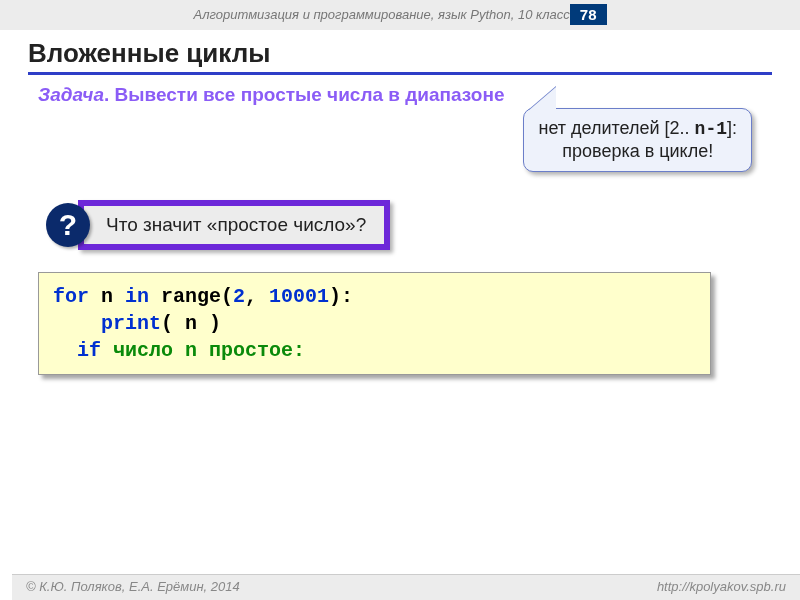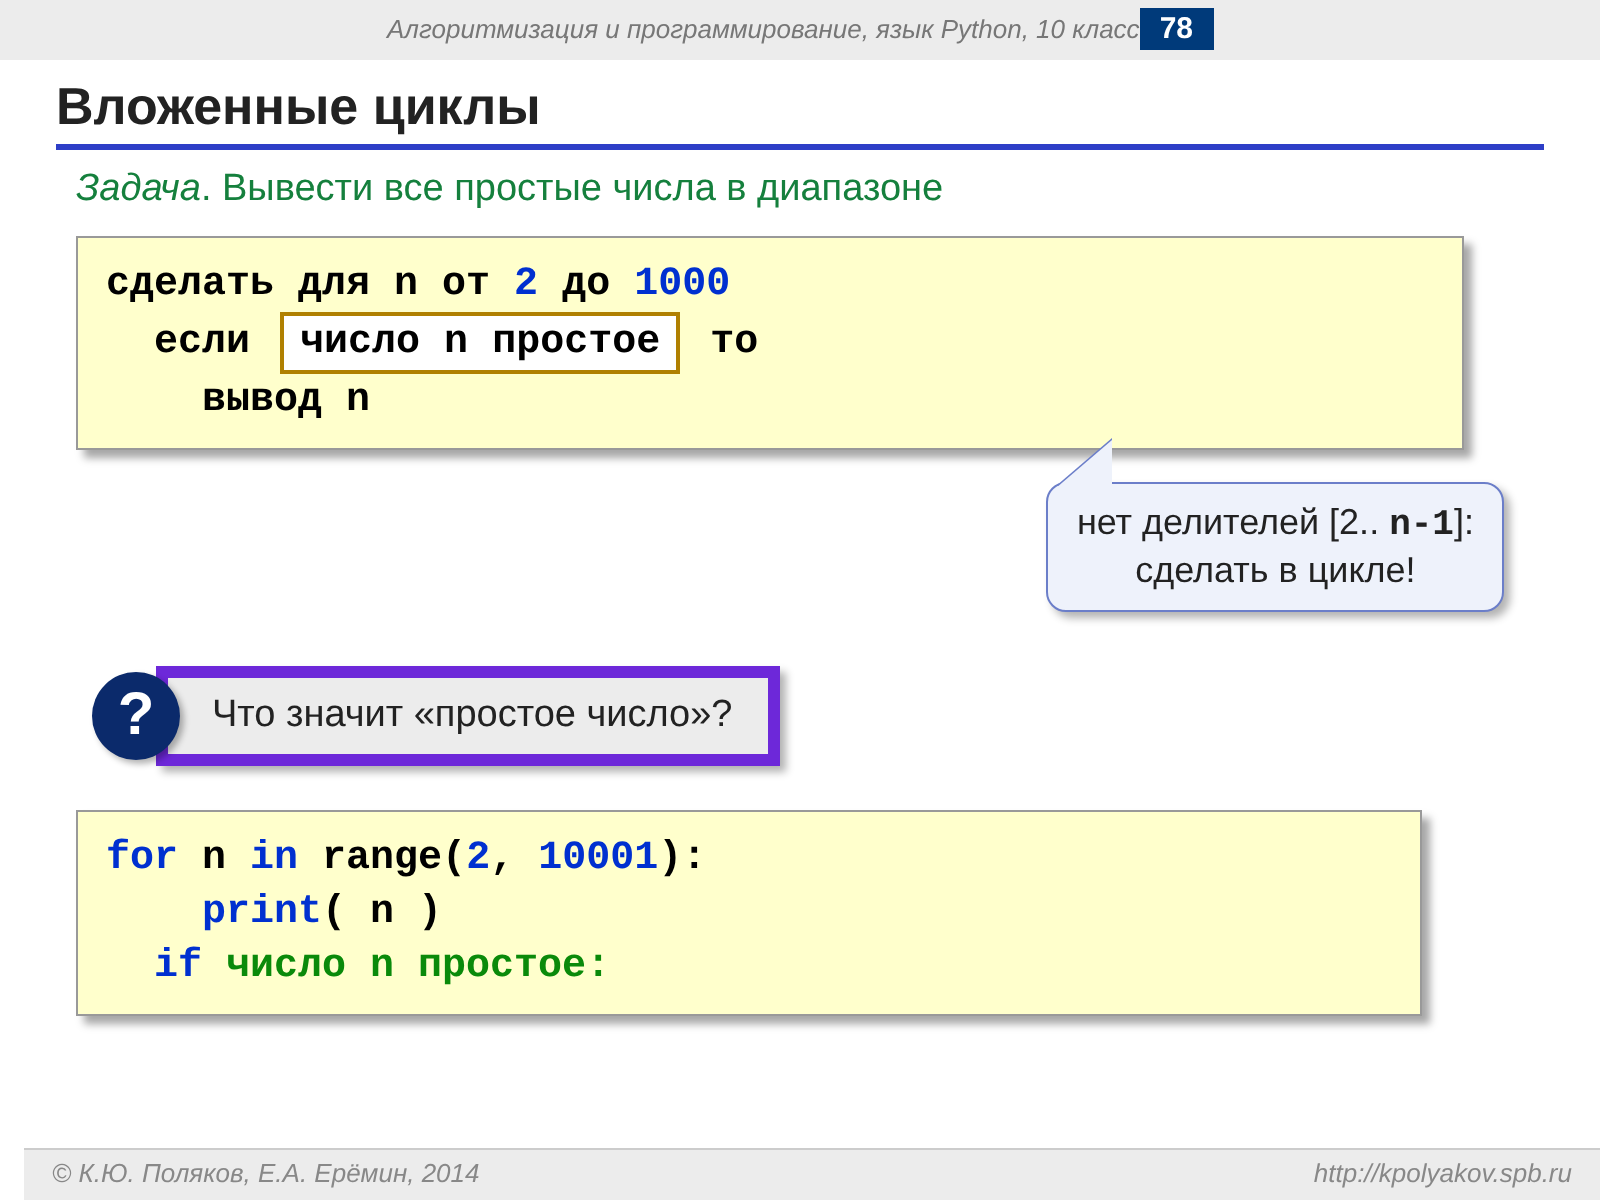--- a/index.html
+++ b/index.html
@@ -35,23 +35,24 @@
   .heading {
     font-size: 26px;
     font-weight: bold;
     color: #222;
     border-bottom: 3px solid #2e3ec7;
     padding-bottom: 3px;
     margin-bottom: 8px;
   }
   .task {
     font-size: 19px;
-    color: #15803d;
+    color: #8b5cf6;
     margin: 0 0 10px 10px;
     line-height: 1.3;
+    font-weight: bold;
   }
   .task em { font-style: italic; }
   .task-indent { margin-left: 40px; }
   .pseudo-block, .code-block {
     background: #ffffcc;
     border: 1px solid #999;
     box-shadow: 4px 4px 4px rgba(0,0,0,0.35);
     padding: 10px 14px;
     font-family: "Courier New", monospace;
     font-size: 20px;
@@ -148,41 +149,28 @@
   <span class="page-num">78</span>
 </div>
 
 <div class="content">
   <div class="heading">Вложенные циклы</div>
 
   <div class="task">
     <em>Задача</em><span>. Вывести все простые числа в диапазоне</span>
   </div>
 
-  <div class="pseudo-block">
-    <div>
-      <span>сделать для n от </span><span class="b">2</span><span> до </span><span class="b">1000</span>
-    </div>
-    <div>
-      &nbsp;&nbsp;<span>если</span>
-      <span class="boxed">число n простое</span>
-      <span>то</span>
-    </div>
-    <div>
-      &nbsp;&nbsp;&nbsp;&nbsp;<span>вывод n</span>
-    </div>
-  </div>
 
   <div class="callout-wrap">
     <div class="callout">
       <div class="tail"></div>
       <div>
         <span>нет делителей [2.. </span><span class="mono">n-1</span><span>]:</span>
       </div>
-      <div>сделать в цикле!</div>
+      <div>проверка в цикле!</div>
     </div>
   </div>
 
   <div class="q-row">
     <div class="q-circle">?</div>
     <div class="q-bar">Что значит «простое число»?</div>
   </div>
 
   <div class="code-block">
     <div>

